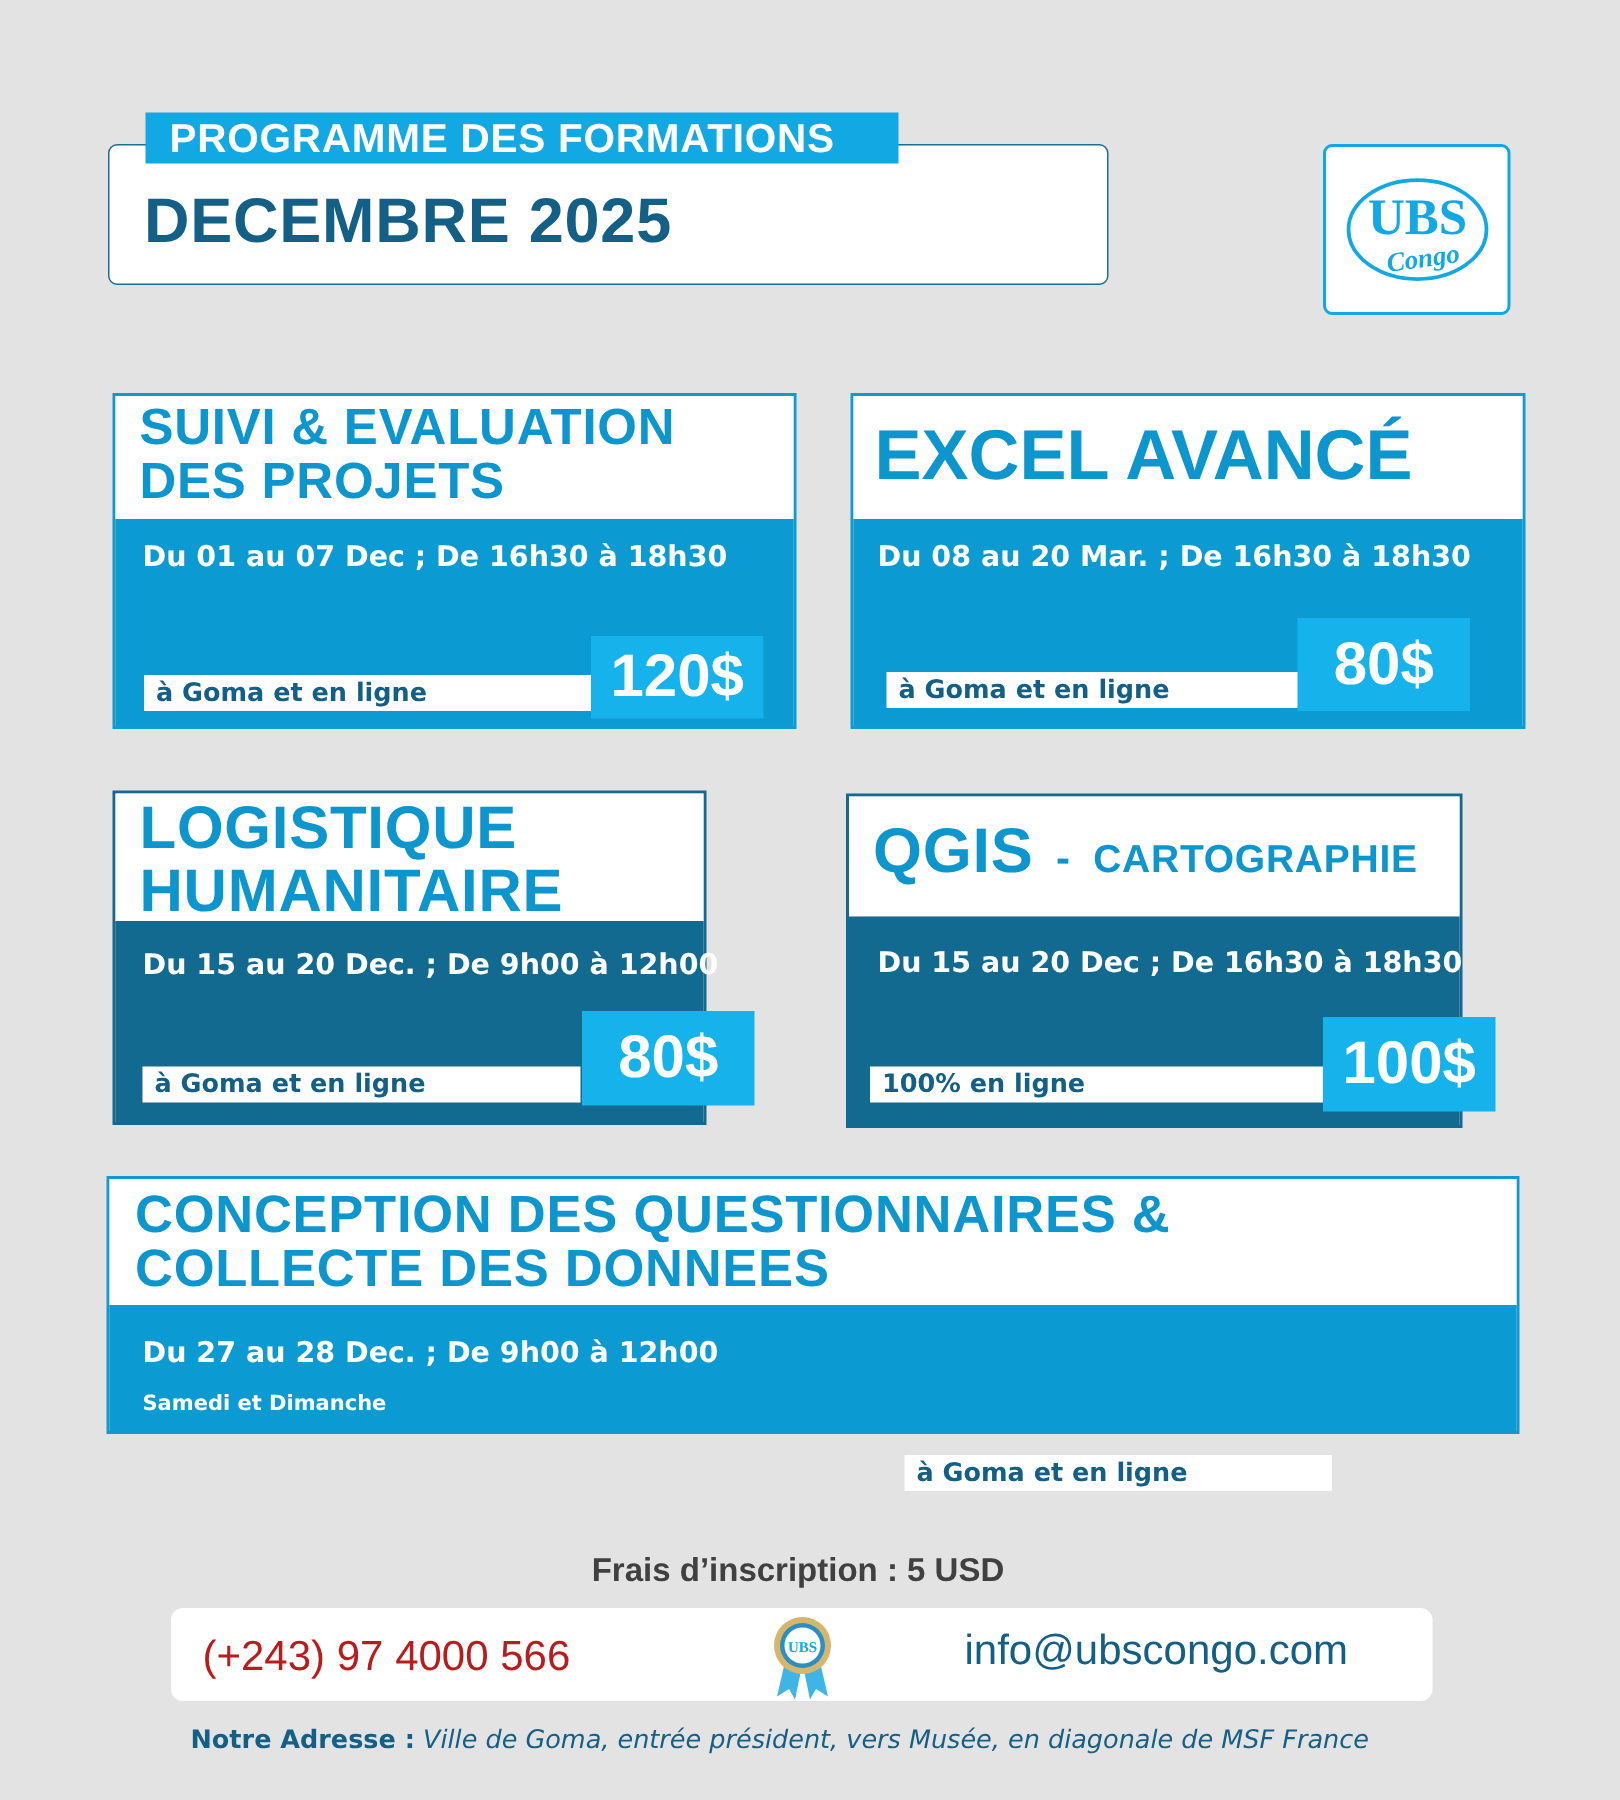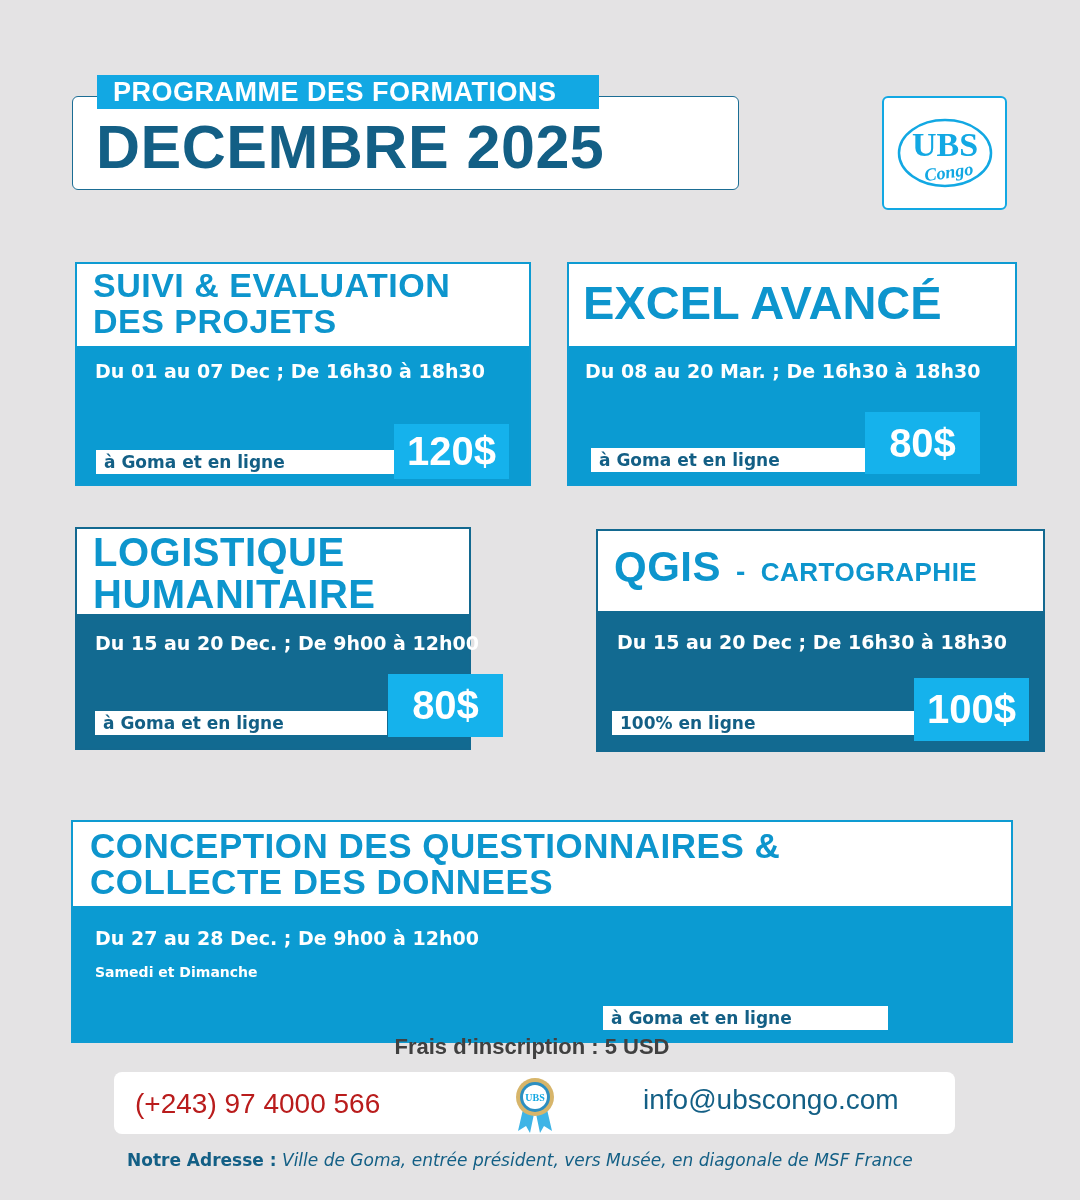--- a/index.html
+++ b/index.html
@@ -26,21 +26,21 @@
     font-weight: bold;
     font-size: 27px;
     line-height: 34px;
     padding-left: 16px;
     letter-spacing: 0.5px;
   }
   .header-title {
     left: 96px; top: 112px;
     color: #135f85;
     font-weight: bold;
-    font-size: 61px;
+    font-size: 42px;
     line-height: 70px;
     letter-spacing: 0.5px;
   }
 
   
   .logo-box {
     left: 882px; top: 96px; width: 125px; height: 114px;
     background: #ffffff;
     border: 2px solid #12a8e3;
     border-radius: 6px;
@@ -179,36 +179,36 @@
       <div>HUMANITAIRE</div>
     </div>
   </div>
   <div class="body" style="top:85px;">
     <div class="schedule" style="left:18px; top:18px;">Du 15 au 20 Dec. ; De 9h00 à 12h00</div>
     <div class="location" style="left:18px; top:97px; width:292px;">à Goma et en ligne</div>
     <div class="price" style="left:311px; top:60px; width:115px; height:63px;">80$</div>
   </div>
 </div>
 
-<div class="card dark" style="left:596px; top:529px; width:449px; height:223px;">
+<div class="card dark" style="left:564px; top:529px; width:411px; height:223px;">
   <div class="head" style="height:80px;">
     <div class="card-title" style="left:16px; top:14px; white-space:nowrap;">
       <span style="font-size:42px;">QGIS</span>
       <span style="font-size:28px; margin:0 10px;">-</span>
       <span style="font-size:26px;">CARTOGRAPHIE</span>
     </div>
   </div>
   <div class="body" style="top:80px;">
     <div class="schedule" style="left:19px; top:20px;">Du 15 au 20 Dec ; De 16h30 à 18h30</div>
     <div class="location" style="left:14px; top:100px; width:305px;">100% en ligne</div>
     <div class="price" style="left:316px; top:67px; width:115px; height:63px;">100$</div>
   </div>
 </div>
 
-<div class="card light" style="left:71px; top:784px; width:942px; height:223px;margin-top:36px;">
+<div class="card light" style="left:71px; top:784px; width:942px; height:172px;">
   <div class="head" style="height:84px;">
     <div class="card-title" style="left:17px; top:6px; font-size:35px; line-height:36px;">
       <div>CONCEPTION DES QUESTIONNAIRES &amp;</div>
       <div>COLLECTE DES DONNEES</div>
     </div>
   </div>
   <div class="body" style="top:84px;">
     <div class="schedule" style="left:22px; top:21px;">Du 27 au 28 Dec. ; De 9h00 à 12h00</div>
     <div class="schedule" style="left:22px; top:58px; font-size:14px;">Samedi et Dimanche</div>
     <div class="location" style="left:530px; top:100px; width:285px;">à Goma et en ligne</div>

